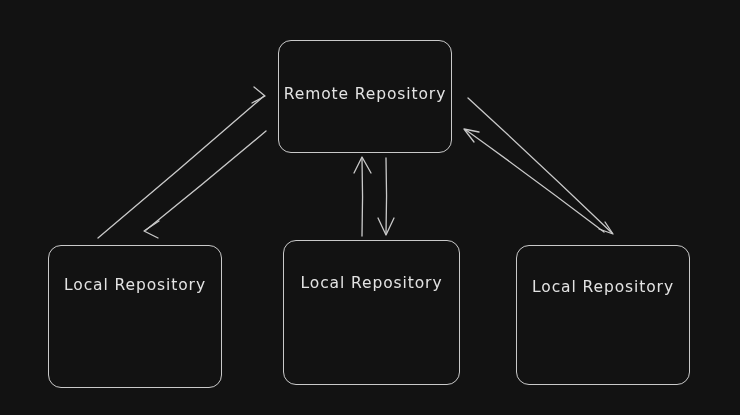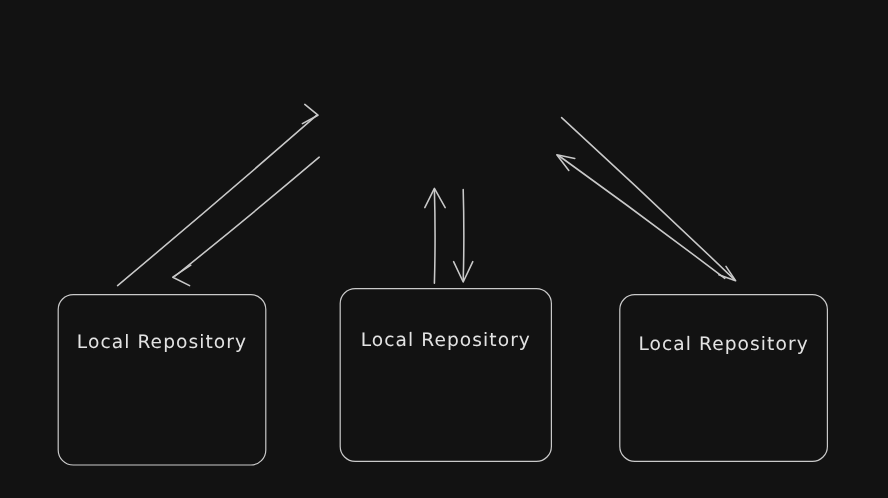--- a/index.html
+++ b/index.html
@@ -66,20 +66,23 @@
         <path d="M 354 173 L 362 157 L 371 173" class="edge-line"></path>
         <path d="M 386 158 Q 387.1 196.0 386 234" class="edge-line"></path>
         <path d="M 378 218 L 386 235 L 394 218" class="edge-line"></path>
         <path d="M 604 232 Q 535.7 180.1 466 130" class="edge-line"></path>
         <path d="M 479 132 L 464 129 L 474 142" class="edge-line"></path>
         <path d="M 468 98 Q 540.8 164.7 612 233" class="edge-line"></path>
         <path d="M 599 229 L 613 234 L 605 222" class="edge-line"></path>
       </g>
   </svg>
 
+  <div class="node" style="left: 278px; top: 40px; width: 174px; height: 113px;">
+    <div class="node-label" style="top: 44px;">Remote Repository</div>
+  </div>
 
   <div class="node" style="left: 48px; top: 245px; width: 174px; height: 143px;">
     <div class="node-label" style="top: 30px;">Local Repository</div>
   </div>
 
   <div class="node" style="left: 283px; top: 240px; width: 177px; height: 145px;">
     <div class="node-label" style="top: 33px;">Local Repository</div>
   </div>
 
   <div class="node" style="left: 516px; top: 245px; width: 174px; height: 140px;">

